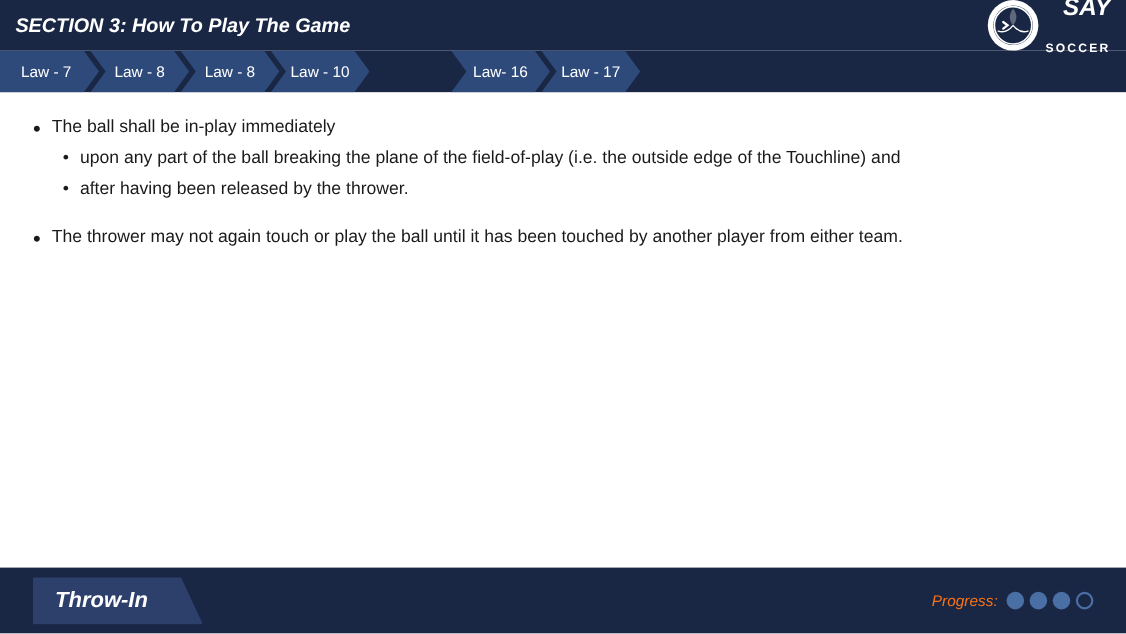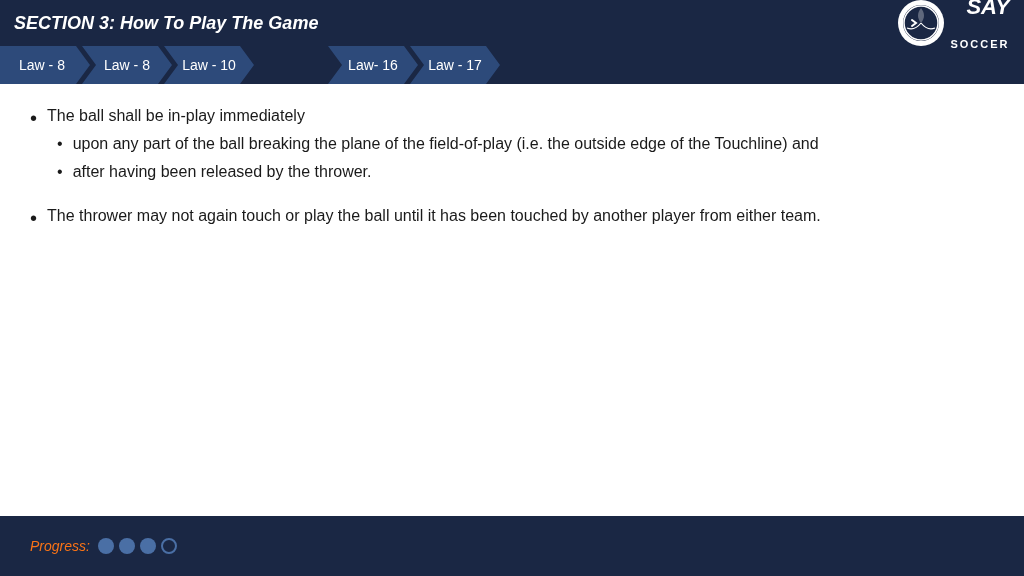--- a/index.html
+++ b/index.html
@@ -263,20 +263,21 @@
       </svg>
     </div>
     <div class="logo-text-block">
       <span class="logo-text">SAY</span>
       <span class="logo-sub">SOCCER</span>
     </div>
   </div>
 </div>
 
 <div id="nav">
+<div class="nav-tab">Law - 7</div>
     <div class="nav-tab">Law - 8</div>
     <div class="nav-tab">Law - 8</div>
     <div class="nav-tab">Law - 10</div>
     <div class="nav-tab active">Law - 15</div>
     <div class="nav-tab">Law- 16</div>
     <div class="nav-tab">Law - 17</div>
   </div>
 
 <div id="main">
   <div class="content-area">
@@ -299,20 +300,25 @@
       <div class="bullet-section">
         <div class="bullet-main">
           <span class="bullet-dot">•</span>
           <div class="bullet-text">The thrower may not again touch or play the ball until it has been touched by another player from either team.</div>
         </div>
       </div>
     </div>
 </div>
 
 <div id="footer">
+  <div class="footer-left">
+    <div class="footer-label-bg">
+      <span class="footer-label">Throw-In</span>
+    </div>
+  </div>
   <div class="progress-container">
     <span class="progress-label">Progress:</span>
     <div class="progress-dots">
     <div class="progress-dot filled"></div>
         <div class="progress-dot filled"></div>
         <div class="progress-dot filled"></div>
         <div class="progress-dot empty"></div>
       </div>
   </div>
 </div>

